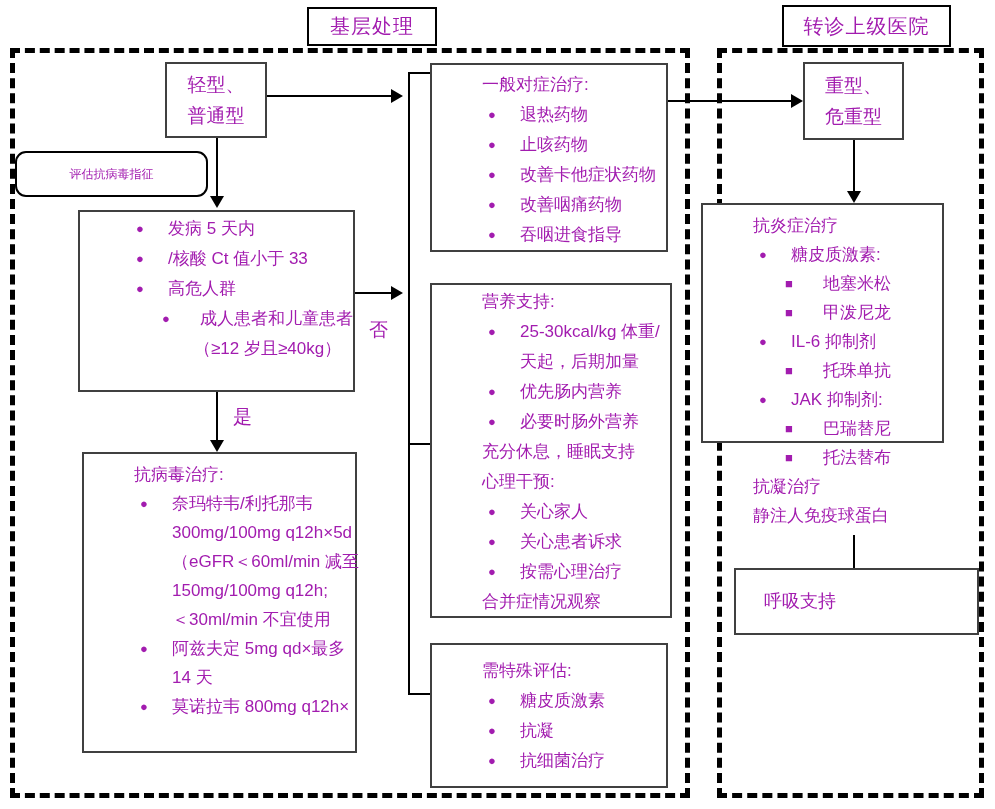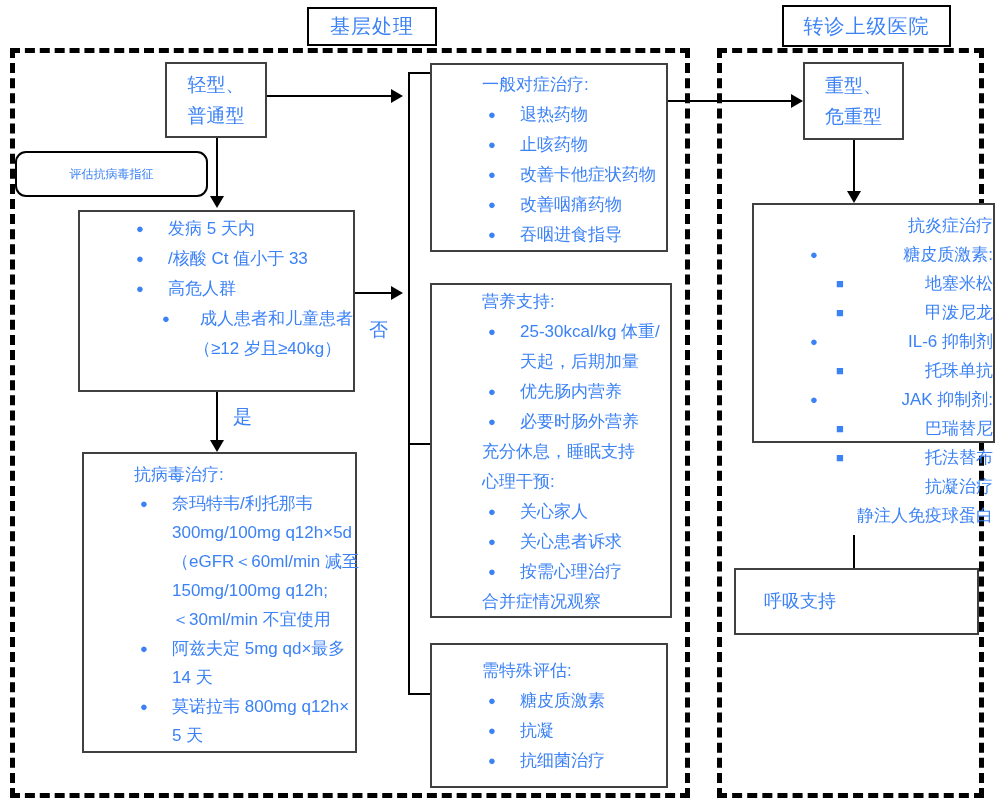--- a/index.html
+++ b/index.html
@@ -1,21 +1,21 @@
 <!DOCTYPE html>
 <html><head>
 <meta charset="utf-8">
 <style>
   html,body{margin:0;padding:0;background:#ffffff;}
   .canvas{
     position:relative;
     width:995px;height:809px;
     background:#ffffff;
     font-family:"Liberation Sans", sans-serif;
-    color:#3b82f6;
+    color:#a21caf;
     overflow:hidden;
   }
   
   .dashbox{position:absolute;border:5px dashed #000;z-index:1;background:transparent;}
   
   .titlebox{
     position:absolute;border:2px solid #000;background:#fff;z-index:3;
     display:flex;align-items:center;justify-content:center;
     font-size:20px;letter-spacing:1px;
   }
@@ -85,21 +85,20 @@
     <div class="content lh29" style="padding-top:6px;">
         <div class="ln t"><span>抗病毒治疗:</span></div>
         <div class="ln b1"><span class="bu dot">●</span><span>奈玛特韦/利托那韦</span></div>
         <div class="ln c1"><span>300mg/100mg q12h×5d</span></div>
         <div class="ln c1"><span>（eGFR＜60ml/min 减至</span></div>
         <div class="ln c1"><span>150mg/100mg q12h;</span></div>
         <div class="ln c1"><span>＜30ml/min 不宜使用</span></div>
         <div class="ln b1"><span class="bu dot">●</span><span>阿兹夫定 5mg qd×最多</span></div>
         <div class="ln c1"><span>14 天</span></div>
         <div class="ln b1"><span class="bu dot">●</span><span>莫诺拉韦 800mg q12h×</span></div>
-        <div class="ln c1"><span>5 天</span></div>
       </div>
   </div>
 
   <div class="nbox" style="left:430px;top:63px;width:238px;height:189px;">
     <div class="content lh30" style="padding-top:5px;">
         <div class="ln t"><span>一般对症治疗:</span></div>
         <div class="ln b1"><span class="bu dot">●</span><span>退热药物</span></div>
         <div class="ln b1"><span class="bu dot">●</span><span>止咳药物</span></div>
         <div class="ln b1"><span class="bu dot">●</span><span>改善卡他症状药物</span></div>
         <div class="ln b1"><span class="bu dot">●</span><span>改善咽痛药物</span></div>
@@ -130,21 +129,21 @@
         <div class="ln b1"><span class="bu dot">●</span><span>抗凝</span></div>
         <div class="ln b1"><span class="bu dot">●</span><span>抗细菌治疗</span></div>
       </div>
   </div>
 
   <div class="nbox center2" style="left:803px;top:62px;width:101px;height:78px;">
     <span>重型、</span>
     <span>危重型</span>
   </div>
 
-  <div class="nbox" style="left:752px;top:203px;width:243px;height:240px;text-align:right;">
+  <div class="nbox" style="left:701px;top:203px;width:243px;height:240px;">
     <div class="content lh29" style="padding-top:6px;">
         <div class="ln t"><span>抗炎症治疗</span></div>
         <div class="ln b1"><span class="bu dot">●</span><span>糖皮质激素:</span></div>
         <div class="ln b2"><span class="bu sq">■</span><span>地塞米松</span></div>
         <div class="ln b2"><span class="bu sq">■</span><span>甲泼尼龙</span></div>
         <div class="ln b1"><span class="bu dot">●</span><span>IL-6 抑制剂</span></div>
         <div class="ln b2"><span class="bu sq">■</span><span>托珠单抗</span></div>
         <div class="ln b1"><span class="bu dot">●</span><span>JAK 抑制剂:</span></div>
         <div class="ln b2"><span class="bu sq">■</span><span>巴瑞替尼</span></div>
         <div class="ln b2"><span class="bu sq">■</span><span>托法替布</span></div>

